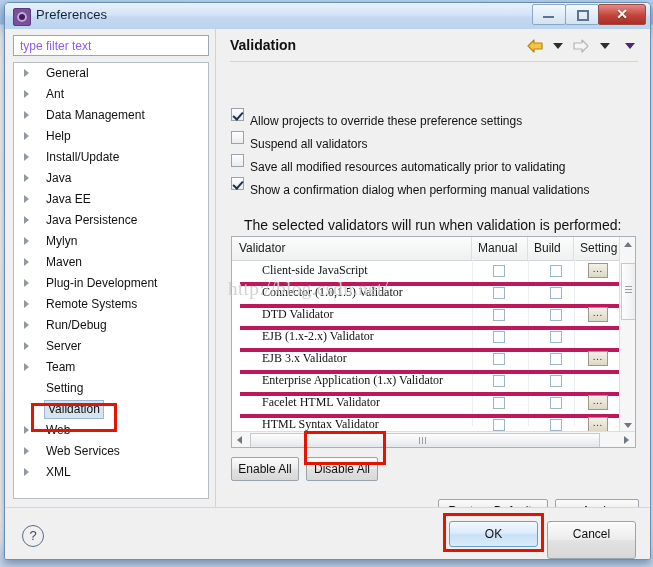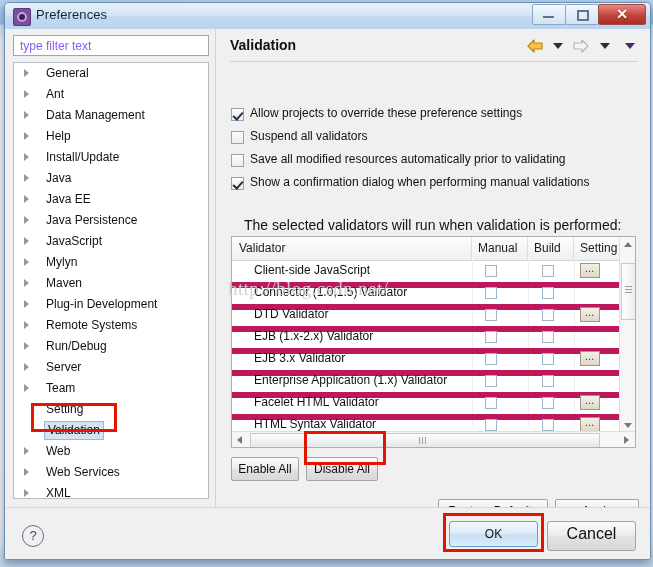--- a/index.html
+++ b/index.html
@@ -74,35 +74,35 @@
   .caret{display:inline-block;width:0;height:0;vertical-align:middle;
     border-left:5px solid transparent;border-right:5px solid transparent;border-top:6px solid #2e2e2e;margin:0 6px;}
   .caret.purple{border-top-color:#4b2a6b;}
   #hrule{position:absolute;left:12px;top:32px;width:408px;height:1px;background:#cfd4d9;}
 
   .cbrow{position:absolute;left:13px;height:18px;font-size:12px;color:#111;}
   .cbbox{position:absolute;left:0;top:2px;width:13px;height:13px;box-sizing:border-box;
     border:1px solid #9aa3ad;background:linear-gradient(#fdfdfd,#e9ecef);}
   .cbbox.on:after{content:"";position:absolute;left:3px;top:1px;width:4px;height:8px;
     border:solid #22314a;border-width:0 2px 2px 0;transform:rotate(42deg);}
-  .cbtext{position:absolute;left:19px;top:0;white-space:nowrap;}
+  .cbtext{position:absolute;left:19px;top:8px;white-space:nowrap;}
   #hint{position:absolute;left:26px;top:188px;font-size:14px;color:#111;}
 
   
   #tablewrap{position:absolute;left:13px;top:207px;width:405px;height:212px;
     background:#fff;border:1px solid #a9b0b8;box-sizing:border-box;overflow:hidden;}
   #thead{position:absolute;left:0;top:0;width:403px;height:23px;
     background:linear-gradient(#fcfcfc,#eff0f1);border-bottom:1px solid #d3d6d9;}
   .th{position:absolute;top:0;height:23px;line-height:23px;font-size:12px;color:#1a1a1a;
     border-right:1px solid #dcdfe2;box-sizing:border-box;padding-left:7px;overflow:hidden;white-space:nowrap;}
   #th-validator{left:0;width:240px;}
   #th-manual{left:240px;width:56px;padding-left:6px;}
   #th-build{left:296px;width:46px;padding-left:6px;}
   #th-settings{left:342px;width:47px;padding-left:6px;border-right:none;}
-  .trow{position:absolute;left:0;width:403px;height:22px;border-bottom:6px solid #be185d;}
+  .trow{position:absolute;left:8px;width:403px;height:22px;border-bottom:4px solid #be185d;font-family:Liberation Serif, serif;}
   .tname{position:absolute;left:22px;top:3px;font-size:12px;color:#111;white-space:nowrap;}
   .tcb{position:absolute;top:5px;width:12px;height:12px;box-sizing:border-box;
     border:1px solid #9db4cd;background:#fbfdff;}
   .tcb.m{left:253px;}
   .tcb.b{left:310px;}
   .tdots{position:absolute;left:348px;top:3px;width:20px;height:15px;box-sizing:border-box;
     border:1px solid #9c9789;background:linear-gradient(#f3f0e6,#ddd8c6);
     font-size:10px;line-height:9px;color:#2c2c2c;text-align:center;letter-spacing:1px;}
   .vgridM{position:absolute;left:240px;top:23px;width:1px;height:166px;background:#eceef0;}
   .vgridB{position:absolute;left:296px;top:23px;width:1px;height:166px;background:#eceef0;}
@@ -146,22 +146,22 @@
 
   
   #footer{position:absolute;left:0;top:504px;width:645px;height:52px;background:#f0f0f0;
     border-top:1px solid #d3d8dd;}
   #help-icon{position:absolute;left:17px;top:17px;width:20px;height:20px;border-radius:50%;
     border:1px solid #5b6f88;color:#3c4d63;font-size:13px;line-height:19px;text-align:center;}
   #btn-ok{position:absolute;left:444px;top:13px;width:89px;height:26px;line-height:24px;
     box-sizing:border-box;text-align:center;font-size:12px;color:#111;
     border:1px solid #6aa0c8;border-radius:3px;
     background:linear-gradient(#f2f9ff,#dcebf8 46%,#c9e0f4 54%,#d9ecfb);}
-  #btn-cancel{position:absolute;left:542px;top:13px;width:89px;height:30px;line-height:24px;
-    box-sizing:border-box;text-align:center;font-size:16px;color:#111;
+  #btn-cancel{position:absolute;left:542px;top:13px;width:89px;height:38px;line-height:24px;
+    box-sizing:border-box;text-align:center;font-size:12px;color:#111;
     border:1px solid #9ba3ab;border-radius:3px;
     background:linear-gradient(#fbfbfb,#ececec 48%,#e2e2e2 52%,#d8d8d8);}
 
   
   .anno{position:absolute;border:3px solid #e51400;pointer-events:none;}
   #anno-validation{left:31px;top:403px;width:80px;height:23px;}
   #anno-disable{left:304px;top:431px;width:76px;height:28px;}
   #anno-ok{left:443px;top:513px;width:95px;height:33px;}
 
   
@@ -208,21 +208,20 @@
 
     <div id="tree">
       <div class="tnode"><span class="arrow"></span><span class="lbl">General</span></div>
       <div class="tnode"><span class="arrow"></span><span class="lbl">Ant</span></div>
       <div class="tnode"><span class="arrow"></span><span class="lbl">Data Management</span></div>
       <div class="tnode"><span class="arrow"></span><span class="lbl">Help</span></div>
       <div class="tnode"><span class="arrow"></span><span class="lbl">Install/Update</span></div>
       <div class="tnode"><span class="arrow"></span><span class="lbl">Java</span></div>
       <div class="tnode"><span class="arrow"></span><span class="lbl">Java EE</span></div>
       <div class="tnode"><span class="arrow"></span><span class="lbl">Java Persistence</span></div>
-      <div class="tnode"><span class="arrow"></span><span class="lbl">JavaScript</span></div>
       <div class="tnode"><span class="arrow"></span><span class="lbl">Mylyn</span></div>
       <div class="tnode"><span class="arrow"></span><span class="lbl">Maven</span></div>
       <div class="tnode"><span class="arrow"></span><span class="lbl">Plug-in Development</span></div>
       <div class="tnode"><span class="arrow"></span><span class="lbl">Remote Systems</span></div>
       <div class="tnode"><span class="arrow"></span><span class="lbl">Run/Debug</span></div>
       <div class="tnode"><span class="arrow"></span><span class="lbl">Server</span></div>
       <div class="tnode"><span class="arrow"></span><span class="lbl">Team</span></div>
       <div class="tnode"><span class="lbl">Setting</span></div>
       <div class="tnode sel"><span class="lbl">Validation</span></div>
       <div class="tnode"><span class="arrow"></span><span class="lbl">Web</span></div>

